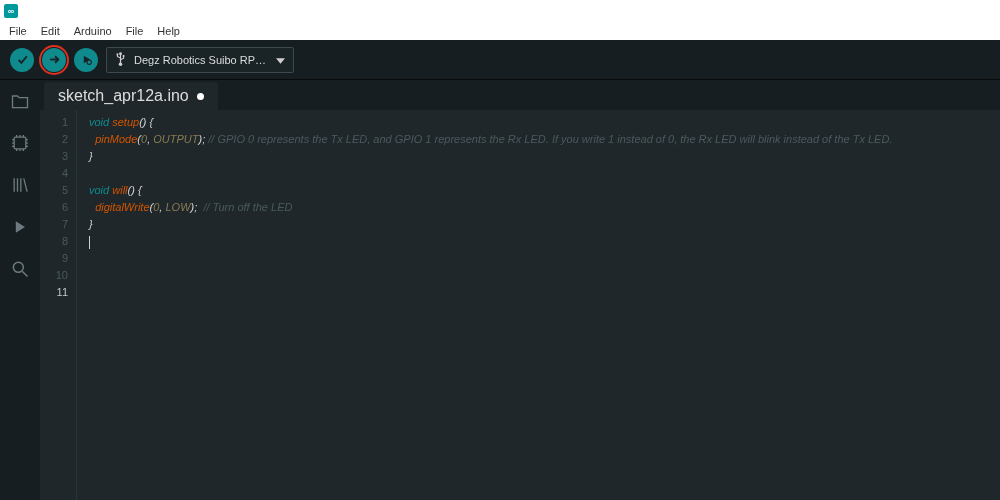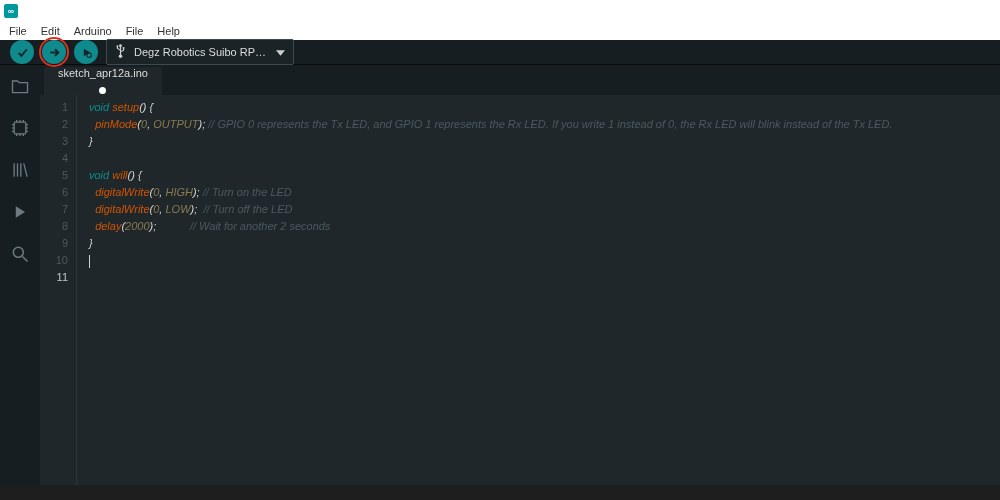--- a/index.html
+++ b/index.html
@@ -5,38 +5,38 @@
 * { margin: 0; padding: 0; box-sizing: border-box; font-family: "Segoe UI", Arial, sans-serif; }
 body { width: 1000px; height: 500px; background: #1e1e1e; overflow: hidden; }
 
 .titlebar { height: 22px; background: #fff; display: flex; align-items: center; padding: 0 4px; font-size: 11px; color: #000; }
 .titlebar .app-icon { width: 14px; height: 14px; background: #00979D; border-radius: 2px; margin-right: 5px; display: flex; align-items: center; justify-content: center; }
 .titlebar .app-icon span { color: #fff; font-size: 9px; font-weight: bold; }
 
 .menubar { height: 18px; background: #fff; display: flex; align-items: center; padding: 0 4px; gap: 4px; font-size: 11px; color: #333; }
 .menubar span { padding: 1px 5px; cursor: default; }
 
-.toolbar { height: 25px; background: #171E21; display: flex; align-items: center; padding: 0 10px; gap: 8px; border-bottom: 1px solid #0a0a0a; }
+.toolbar { height: 40px; background: #171E21; display: flex; align-items: center; padding: 0 10px; gap: 8px; border-bottom: 1px solid #0a0a0a; }
 .tb-btn { width: 24px; height: 24px; border-radius: 50%; background: #0F8B8D; display: flex; align-items: center; justify-content: center; cursor: pointer; position: relative; }
 .tb-btn svg { width: 13px; height: 13px; }
 .tb-btn.highlight::before { content: ""; position: absolute; inset: -3px; border: 2.5px solid #E0301E; border-radius: 50%; }
 .board-select { display: flex; align-items: center; height: 26px; border: 1px solid #3a4a4f; border-radius: 2px; padding: 0 8px; min-width: 160px; background: #1a2326; color: #ddd; font-size: 11px; cursor: pointer; }
 .board-select .usb-icon { margin-right: 8px; color: #ccc; }
 .board-select .label { flex: 1; white-space: nowrap; overflow: hidden; text-overflow: ellipsis; }
 .board-select .chev { margin-left: 10px; }
 
 .body-area { display: flex; height: calc(500px - 22px - 18px - 40px); }
 
 .sidebar { width: 40px; background: #171E21; display: flex; flex-direction: column; align-items: center; padding-top: 10px; gap: 20px; }
 .sidebar .sb-item { width: 22px; height: 22px; display: flex; align-items: center; justify-content: center; color: #6b7b7f; cursor: pointer; }
 .sidebar .sb-item svg { width: 20px; height: 20px; }
 
 .editor-pane { flex: 1; display: flex; flex-direction: column; background: #1F272A; }
 .tabbar { height: 30px; display: flex; align-items: flex-end; background: #171E21; padding-left: 4px; }
-.tab { height: 28px; padding: 0 14px; background: #1F272A; color: #ddd; font-size: 11px; display: flex; align-items: center; border-top-left-radius: 3px; border-top-right-radius: 3px; gap: 8px; flex-direction: column; }
+.tab { height: 28px; padding: 0 14px; background: #1F272A; color: #ddd; font-size: 16px; display: flex; align-items: center; border-top-left-radius: 3px; border-top-right-radius: 3px; gap: 8px; }
 .tab .dot { width: 7px; height: 7px; background: #fff; border-radius: 50%; }
 
 .code-wrap { flex: 1; display: flex; background: #1F272A; font-family: Consolas, "Courier New", monospace; font-size: 11px; line-height: 17px; }
 .gutter { width: 36px; text-align: right; padding: 4px 8px 0 0; color: #4a5a5f; user-select: none; background: #1F272A; border-right: 0; }
 .gutter div { height: 17px; }
 .gutter div.active { color: #bcc8cc; }
 .code { flex: 1; padding: 4px 0 0 12px; color: #d0d0d0; position: relative; border-left: 1px solid #2b3538; font-style: italic; }
 .code .line { height: 17px; white-space: pre; }
 .kw { color: #0F8B8D; }
 .fn { color: #D35400; }
@@ -168,21 +168,19 @@
           <div>9</div>
           <div>10</div>
           <div class="active">11</div>
         </div>
       <div class="code" id="code">
           <div class="line"><span class="kw">void</span><span> </span><span class="fn">setup</span><span class="paren">()</span><span> </span><span class="brace">{</span></div>
           <div class="line"><span>  </span><span class="fn">pinMode</span><span class="paren">(</span><span class="num">0</span><span class="paren">,</span><span> </span><span class="const">OUTPUT</span><span class="paren">);</span><span> </span><span class="comment">// GPIO 0 represents the Tx LED, and GPIO 1 represents the Rx LED. If you write 1 instead of 0, the Rx LED will blink instead of the Tx LED.</span></div>
           <div class="line"><span class="brace">}</span></div>
           <div class="line"><span></span></div>
           <div class="line"><span class="kw">void</span><span> </span><span class="fn">will</span><span class="paren">()</span><span> </span><span class="brace">{</span></div>
-          <div class="line"><span>  </span><span class="fn">digitalWrite</span><span class="paren">(</span><span class="num">0</span><span class="paren">,</span><span> </span><span class="const">HIGH</span><span class="paren">);</span><span> </span><span class="comment">// Turn on the LED</span></div>
           <div class="line"><span>  </span><span class="fn">digitalWrite</span><span class="paren">(</span><span class="num">0</span><span class="paren">,</span><span> </span><span class="const">LOW</span><span class="paren">);</span><span>  </span><span class="comment">// Turn off the LED</span></div>
-          <div class="line"><span>  </span><span class="fn">delay</span><span class="paren">(</span><span class="num">2000</span><span class="paren">);</span><span>           </span><span class="comment">// Wait for another 2 seconds</span></div>
           <div class="line"><span class="brace">}</span></div>
           <div class="line"><span></span><span class="cursor"></span></div>
         </div>
     </div>
   </div>
 </div>
 
 </body></html>

